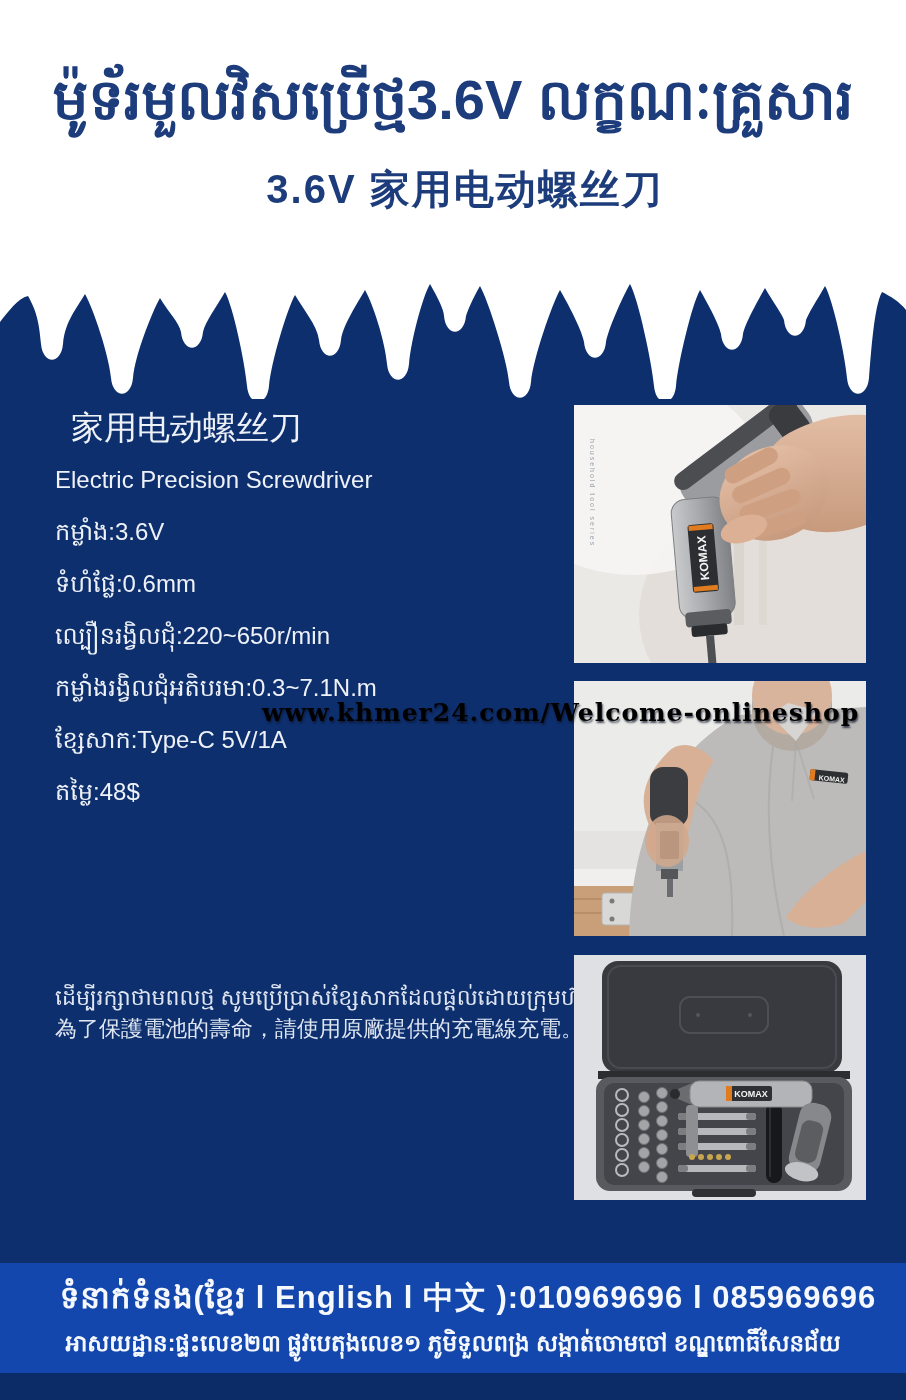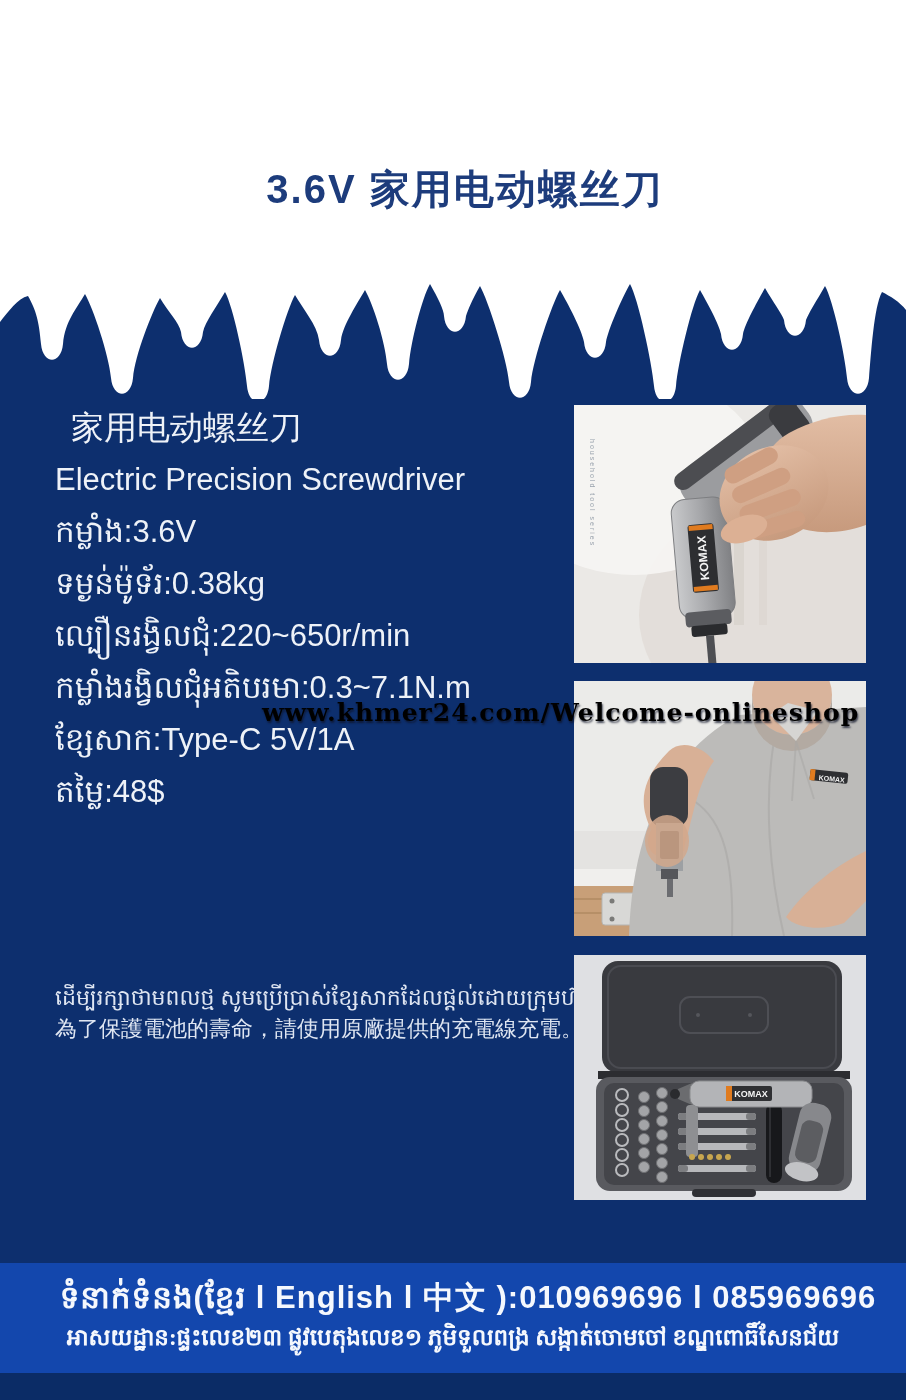--- a/index.html
+++ b/index.html
@@ -16,21 +16,21 @@
   }
   .subtitle{
     position:absolute;top:162px;left:12px;width:906px;text-align:center;
     font-size:40px;font-weight:700;color:#1d3c7c;letter-spacing:2px;
   }
   
   .drip{position:absolute;top:270px;left:0;width:906px;height:131px;display:block;}
   
   .body-blue{position:absolute;top:399px;left:0;width:906px;height:864px;background:#0d2f6e;}
   .specs{position:absolute;top:402px;left:55px;width:520px;color:#eef2f8;}
-  .spec-line{font-size:31px;line-height:52px;white-space:nowrap;}
+  .spec-line{font-size:24px;line-height:52px;white-space:nowrap;}
   .spec-line.cjk{font-size:33px;margin-left:16px;}
   .notes{position:absolute;top:982px;left:55px;width:520px;color:#dfe6f2;}
   .note-line{font-size:22px;line-height:31px;white-space:nowrap;}
   
   .watermark{
     position:absolute;top:698px;left:262px;z-index:30;
     font-family:"DejaVu Serif",serif;font-weight:700;font-size:25px;
     color:#000000;text-shadow:1px 2px 2px rgba(15,20,40,0.75);
     letter-spacing:1px;white-space:nowrap;
   }
@@ -39,29 +39,30 @@
   .photo svg{display:block;}
   .photo1{top:405px;height:258px;}
   .photo2{top:681px;height:255px;}
   .photo3{top:955px;height:245px;}
   
   .footer{
     position:absolute;top:1263px;left:0;width:906px;height:110px;background:#1347ad;
     color:#f5f8fd;text-align:center;z-index:5;
   }
   .footer-contact{margin-top:14px;font-size:31px;font-weight:700;letter-spacing:1px;margin-left:30px;}
-  .footer-address{font-size:23px;font-weight:700;font-family:Liberation Serif, serif;}
+  .footer-address{margin-top:6px;font-size:23px;font-weight:700;}
   .bottom-strip{position:absolute;top:1373px;left:0;width:906px;height:27px;background:#0b2c66;}
 </style>
 </head>
 <body>
 
 <div class="poster">
 
   <div class="header">
+    <div class="title">ម៉ូទ័រមួលវិសប្រើថ្ម3.6V លក្ខណៈគ្រួសារ</div>
     <div class="subtitle">3.6V 家用电动螺丝刀</div>
   </div>
 
   <svg class="drip" viewBox="0 0 906 131" preserveAspectRatio="none">
     <path fill="#0d2f6e" d="M0,52 C8,42 18,28 28,26
       C36,40 39,51 41,74 C43,95 61,95 63,74 C65,51 77,38 85,24
       C93,38 109,85 111,108 C113,129 131,129 133,108 C135,85 152,42 160,28
       C168,42 179,52 181,62 C183,83 201,83 203,62 C205,52 217,36 225,22
       C233,36 245,93 247,116 C249,137 267,137 269,116 C271,93 287,39 295,25
       C303,39 317,55 319,70 C321,91 339,91 341,70 C343,55 357,34 365,20
@@ -75,21 +76,21 @@
       C833,30 845,85 847,108 C849,129 867,129 869,108 C871,85 874,36 882,22
       C890,26 900,32 906,40 L906,131 L0,131 Z"></path>
   </svg>
 
   <div class="body-blue"></div>
 
   <div class="specs">
     <div class="spec-line cjk">家用电动螺丝刀</div>
     <div class="spec-line">Electric Precision Screwdriver</div>
     <div class="spec-line">កម្លាំង:3.6V</div>
-    <div class="spec-line">ទម្ងន់ម៉ូទ័រ:0.38kg</div>
+    <div class="spec-line">ទំហំផ្លែ:0.6mm</div>
     <div class="spec-line">ល្បឿនរង្វិលជុំ:220~650r/min</div>
     <div class="spec-line">កម្លាំងរង្វិលជុំអតិបរមា:0.3~7.1N.m</div>
     <div class="spec-line">ខ្សែសាក:Type-C 5V/1A</div>
     <div class="spec-line">តម្លៃ:48$</div>
   </div>
 
   <div class="notes">
     <div class="note-line">ដើម្បីរក្សាថាមពលថ្ម សូមប្រើប្រាស់ខ្សែសាកដែលផ្តល់ដោយក្រុមហ៊ុន</div>
     <div class="note-line">為了保護電池的壽命，請使用原廠提供的充電線充電。</div>
   </div>

